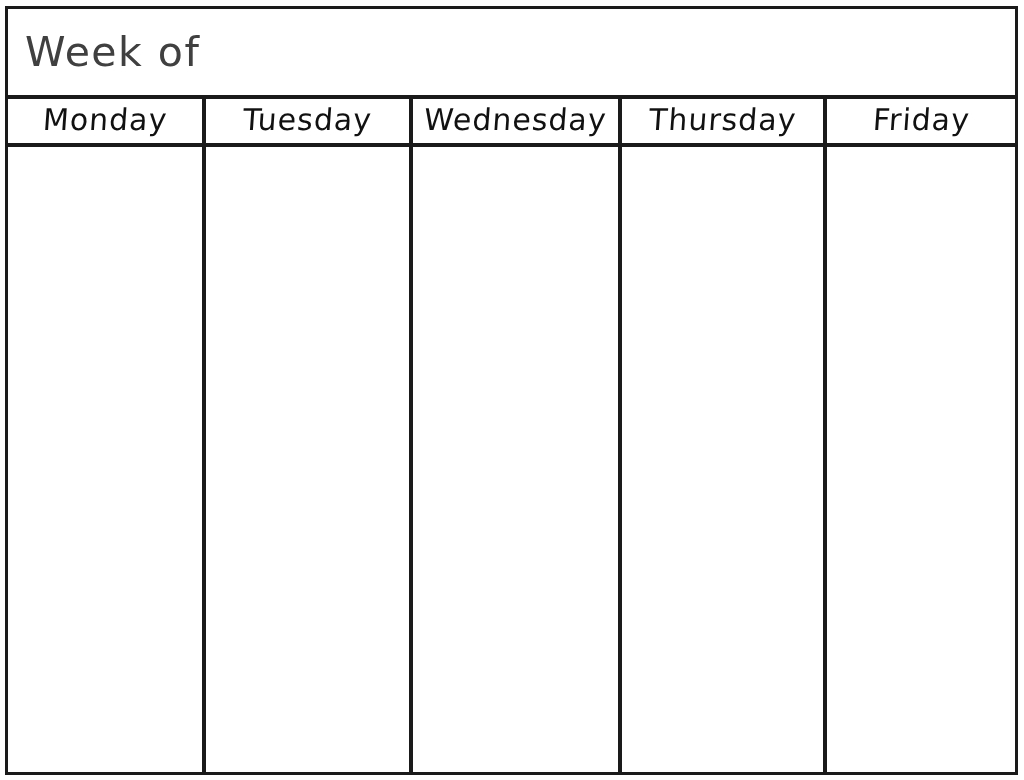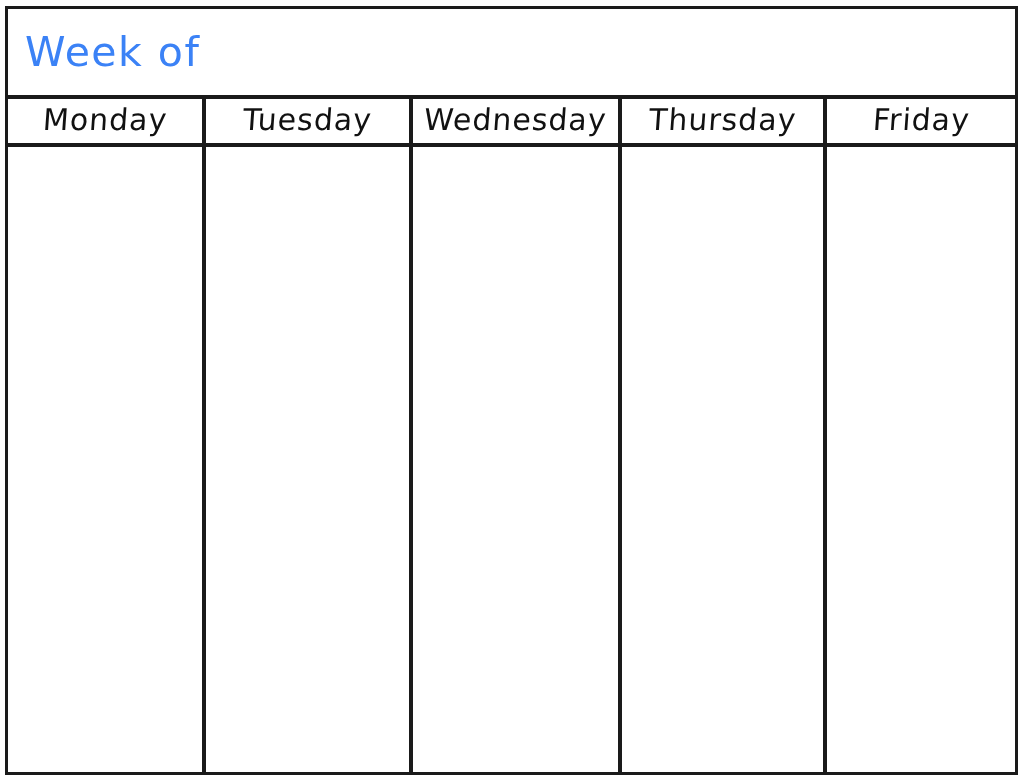--- a/index.html
+++ b/index.html
@@ -37,21 +37,21 @@
     background: #ffffff;
   }
   #week-of-label {
     position: absolute;
     left: 17px;
     top: 50%;
     transform: translateY(-50%);
     font-size: 41px;
     line-height: 1;
     letter-spacing: 1.5px;
-    color: #3b82f6;
+    color: #404040;
     white-space: nowrap;
   }
   #week-of-blank {
     position: absolute;
     left: 200px;
     right: 14px;
     top: 0;
     bottom: 0;
   }
 

